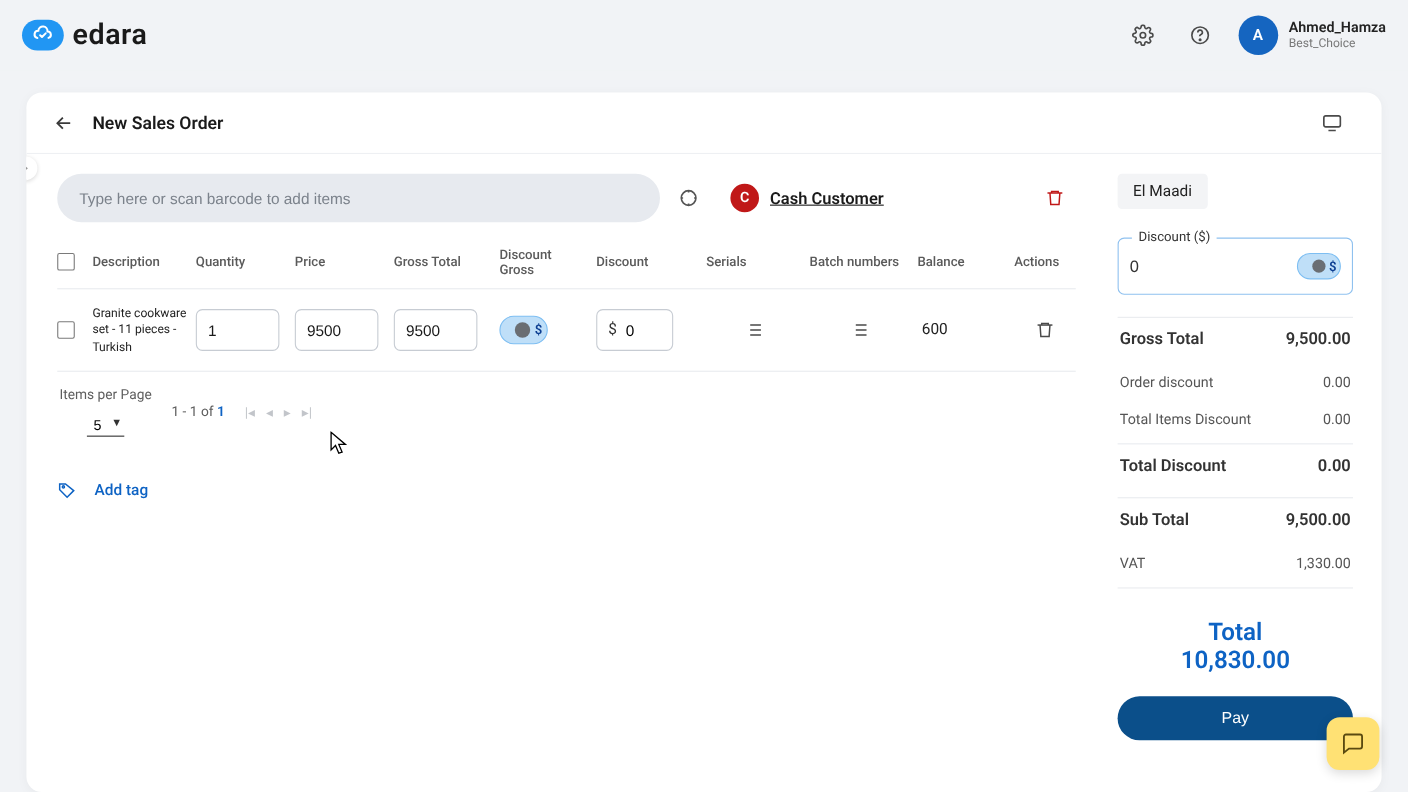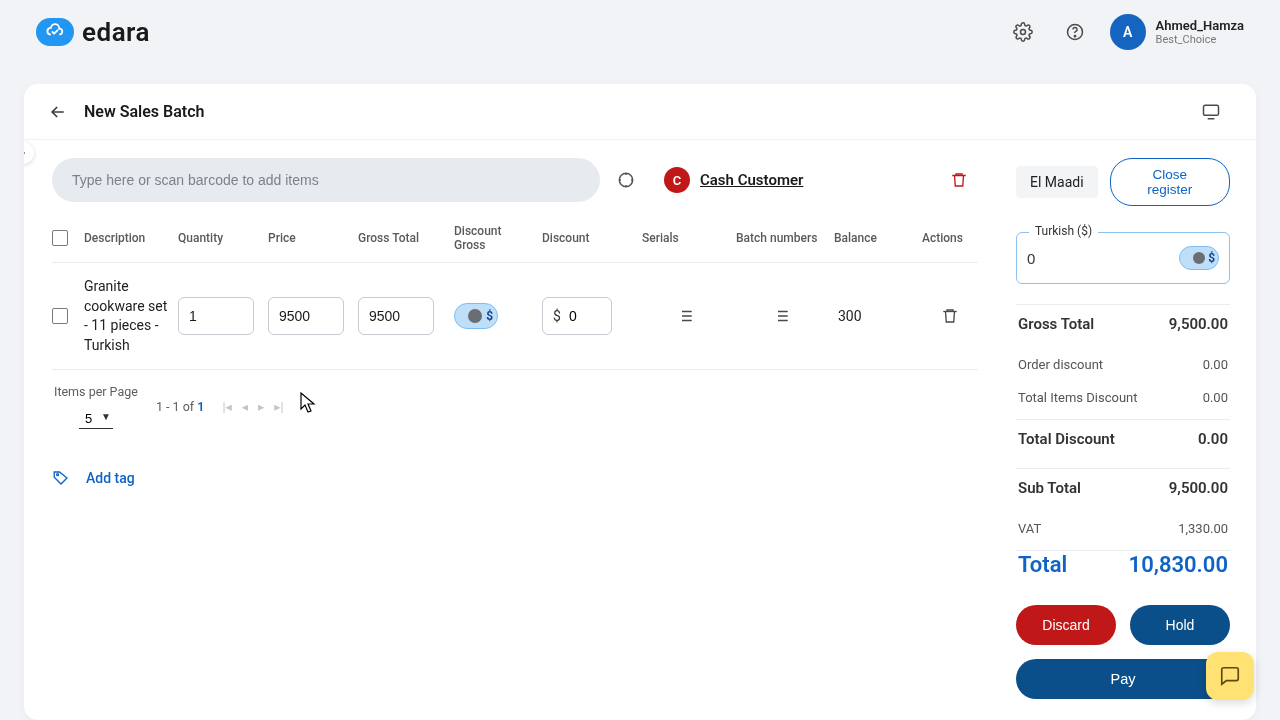--- a/index.html
+++ b/index.html
@@ -11,21 +11,21 @@
     height: 720px;
     overflow: hidden;
     position: relative;
   }
 
   .topbar {
     height: 64px;
     display: flex;
     align-items: center;
     justify-content: space-between;
-    padding: 0 36px;
+    padding: 0 20px;
     background: #f1f3f6;
   }
   .logo { display: flex; align-items: center; gap: 8px; }
   .logo-mark {
     width: 38px; height: 28px; border-radius: 14px;
     background: #2196f3;
     display:flex; align-items:center; justify-content:center;
   }
   .logo-mark svg { width: 20px; height: 20px; }
   .logo-text { font-size: 26px; font-weight: 600; color: #1a1a1a; letter-spacing: 0.5px; }
@@ -137,21 +137,21 @@
   .col-batch{ width: 90px; }
   .col-bal  { width: 80px; }
   .col-act  { width: 56px; }
 
   .tbl-row {
     display:flex; align-items:center; gap:8px;
     padding: 14px 0;
     border-bottom:1px solid #e9ecef;
     font-size:13px;
   }
-  .desc-text { font-size:14px; color:#222; line-height:1.4; }
+  .desc-text { font-size:11px; color:#222; line-height:1.4; }
   .num-input {
     width: 76px; height: 38px; border:1px solid #c7ccd3; border-radius:6px;
     padding: 0 10px; font-size:14px; color:#1a1a1a;
     outline: none;
   }
   .toggle-pill {
     width: 44px; height: 26px; border-radius: 14px;
     background: #bfdff8;
     display:flex; align-items:center; justify-content:flex-end;
     padding: 0 4px; gap:4px; cursor:pointer;
@@ -228,22 +228,22 @@
     display:flex; justify-content:space-between; align-items:center;
     border-top:1px solid #e9ecef;
     padding: 10px 2px;
     font-size:13px;
   }
   .sum-line.first { margin-top: 10px; }
   .sum-line.big { font-weight:600; font-size:15px; }
   .sum-line.sub { border-top:none; padding: 4px 2px; color:#555; font-size:13px; }
   .sum-total {
     display:flex; justify-content:space-between; align-items:center;
-    border-top:1px solid #e9ecef; padding: 1px 2px 6px;
-    color:#0e63c4; font-size:22px; font-weight:600;
+    border-top:1px solid #e9ecef; padding: 28px 2px 6px;
+    color:#0e63c4; font-size:22px; font-weight:600;flex-direction:column;
   }
 
   .btn-row { display:flex; gap:14px; margin-top:12px; }
   .btn {
     flex:1; height:40px; border:none; border-radius:22px;
     font-size:14px; font-weight:500; cursor:pointer; color:#fff;
   }
   .btn-red  { background:#c01818; }
   .btn-blue { background:#0b4f8a; }
   .btn-pay  {
@@ -314,21 +314,21 @@
   </div>
 
   <div class="card-header">
     <div class="ch-left">
       <span class="back-arrow">
         <svg width="20" height="20" viewBox="0 0 24 24" fill="none" stroke="currentColor" stroke-width="2">
             <path d="M19 12H5"></path>
             <path d="M11 18l-6-6 6-6"></path>
           </svg>
       </span>
-      <span class="page-title">New Sales Batch</span>
+      <span class="page-title">New Sales Order</span>
     </div>
     <div class="icon-btn">
       <svg width="20" height="20" viewBox="0 0 24 24" fill="none" stroke="currentColor" stroke-width="1.8">
           <rect x="3" y="4" width="18" height="12" rx="2"></rect>
           <path d="M8 20h8"></path>
         </svg>
     </div>
   </div>
 
   <div class="main-area">
@@ -405,21 +405,21 @@
         </div>
         <div class="col-batch" style="display:flex;justify-content:center;">
           <span class="list-icon">
             <svg width="18" height="18" viewBox="0 0 24 24" fill="none" stroke="currentColor" stroke-width="1.8">
                 <path d="M8 6h13M8 12h13M8 18h13"></path>
                 <path d="M3 6h.01M3 12h.01M3 18h.01"></path>
               </svg>
           </span>
         </div>
         <div class="col-bal">
-            <div class="balance-val">300</div>
+            <div class="balance-val">600</div>
           </div>
         <div class="col-act" style="display:flex;justify-content:center;">
           <span class="row-del">
             <svg width="18" height="18" viewBox="0 0 24 24" fill="none" stroke="currentColor" stroke-width="1.8">
                 <path d="M3 6h18"></path>
                 <path d="M8 6V4h8v2"></path>
                 <path d="M6 6l1 14h10l1-14"></path>
               </svg>
           </span>
         </div>
@@ -461,25 +461,24 @@
       <div class="fake-cursor">
         <svg viewBox="0 0 16 22">
             <path d="M1 1 L1 17 L5 13 L8 20 L11 19 L8 12 L14 12 Z" fill="#fff" stroke="#000" stroke-width="1.2"></path>
           </svg>
       </div>
     </div>
 
     <div class="right-col">
       <div class="rc-top">
         <div class="loc-box">El Maadi</div>
-        <button class="close-reg">Close register</button>
       </div>
 
       <div class="disc-field">
-        <span class="disc-label">Turkish ($)</span>
+        <span class="disc-label">Discount ($)</span>
         <input value="0" style="">
         <div class="disc-toggle">
           <div class="dot"></div>
           <span class="lbl">$</span>
         </div>
       </div>
 
       <div class="sum-line first big">
         <span>Gross Total</span>
         <span>9,500.00</span>
@@ -502,24 +501,20 @@
       </div>
       <div class="sum-line sub">
         <span>VAT</span>
         <span>1,330.00</span>
       </div>
       <div class="sum-total">
         <span>Total</span>
         <span>10,830.00</span>
       </div>
 
-      <div class="btn-row">
-        <button class="btn btn-red">Discard</button>
-        <button class="btn btn-blue">Hold</button>
-      </div>
       <button class="btn-pay">Pay</button>
     </div>
   </div>
 </div>
 
 <div class="chat-fab">
   <svg width="22" height="22" viewBox="0 0 24 24" fill="none" stroke="currentColor" stroke-width="1.8">
       <path d="M21 15a2 2 0 0 1-2 2H8l-5 4V5a2 2 0 0 1 2-2h14a2 2 0 0 1 2 2z"></path>
     </svg>
 </div>

